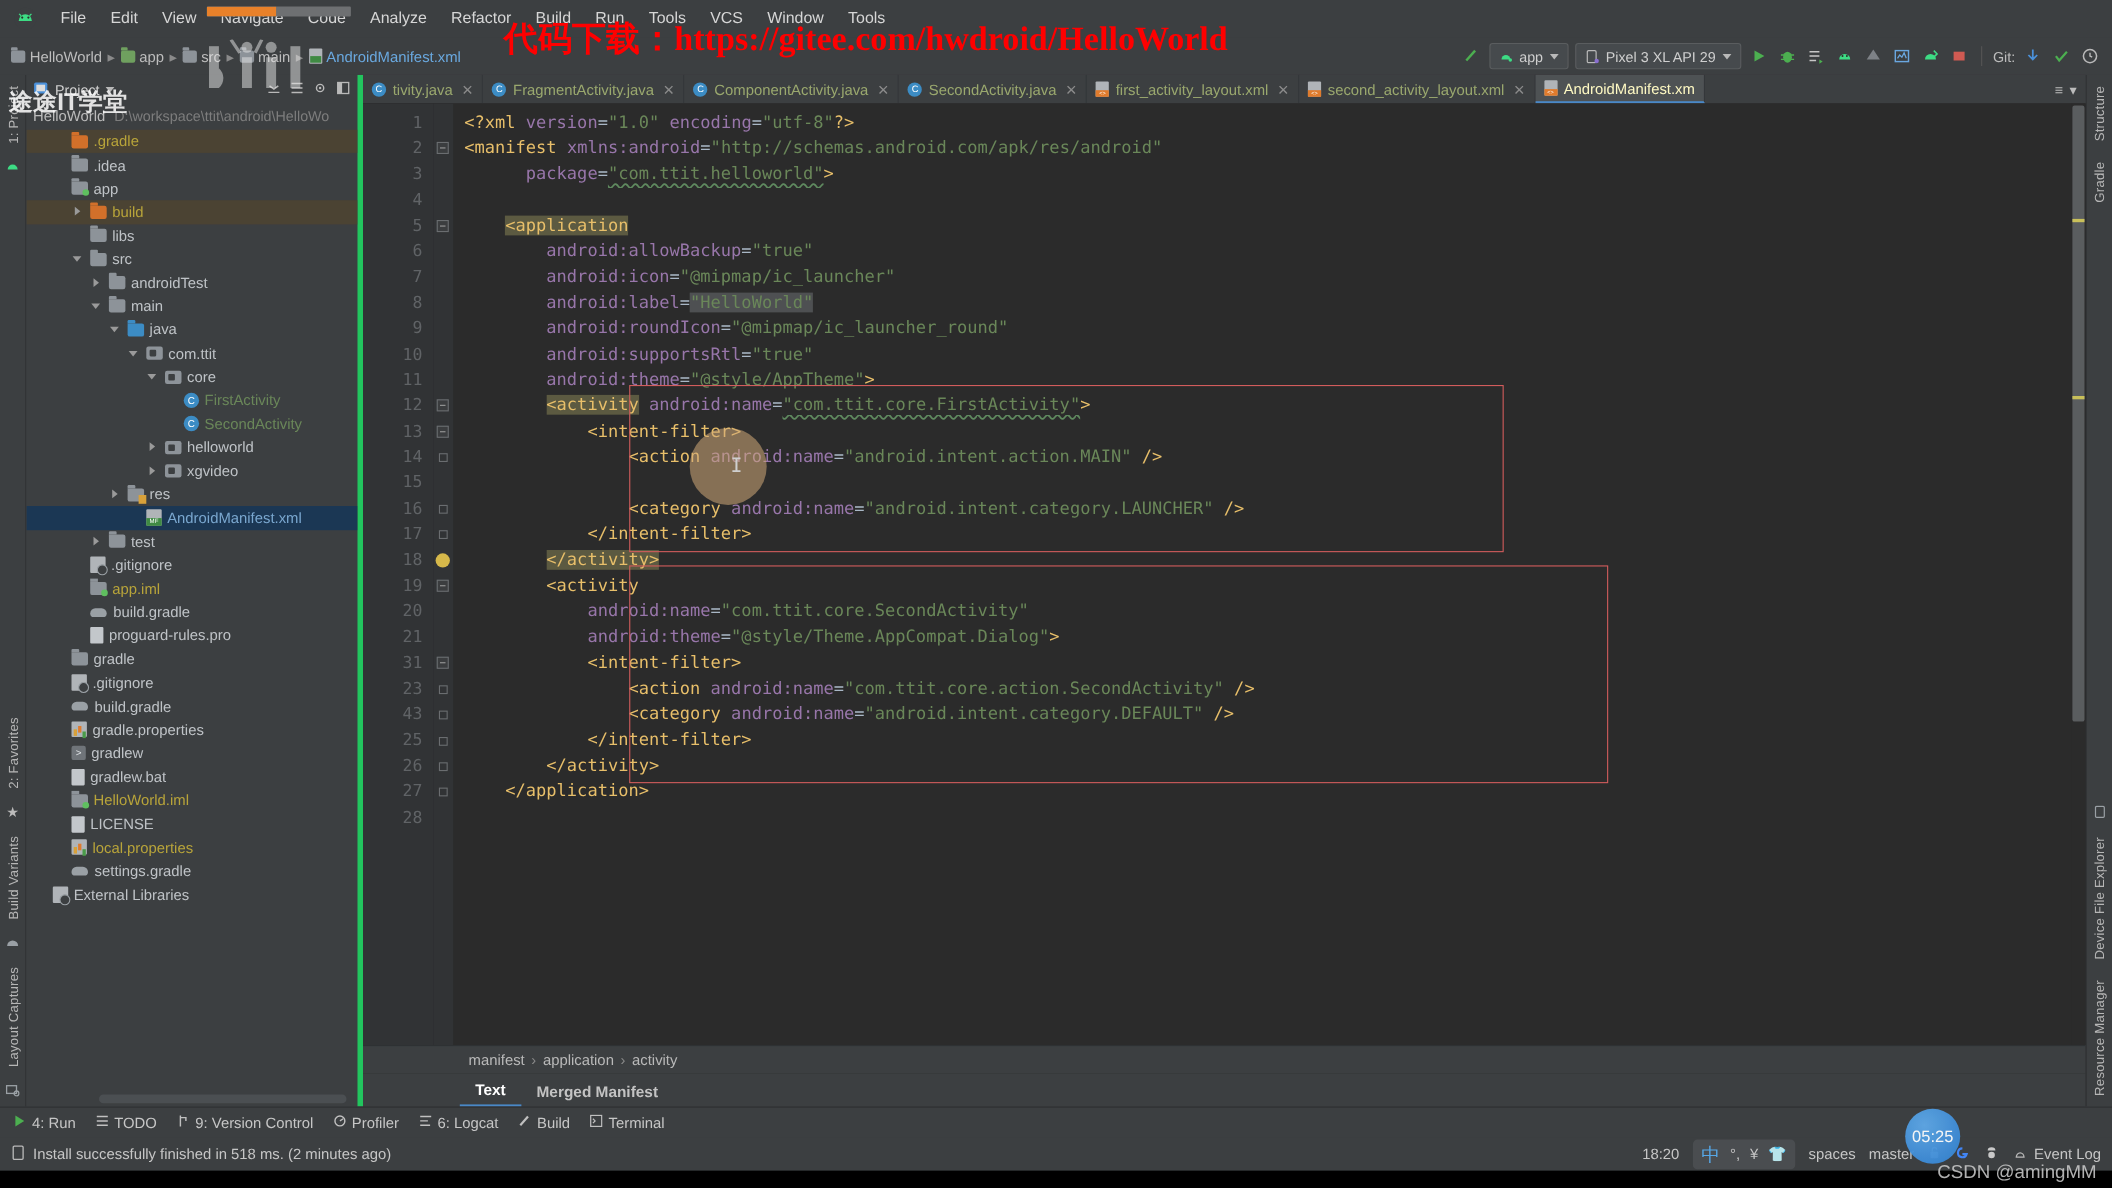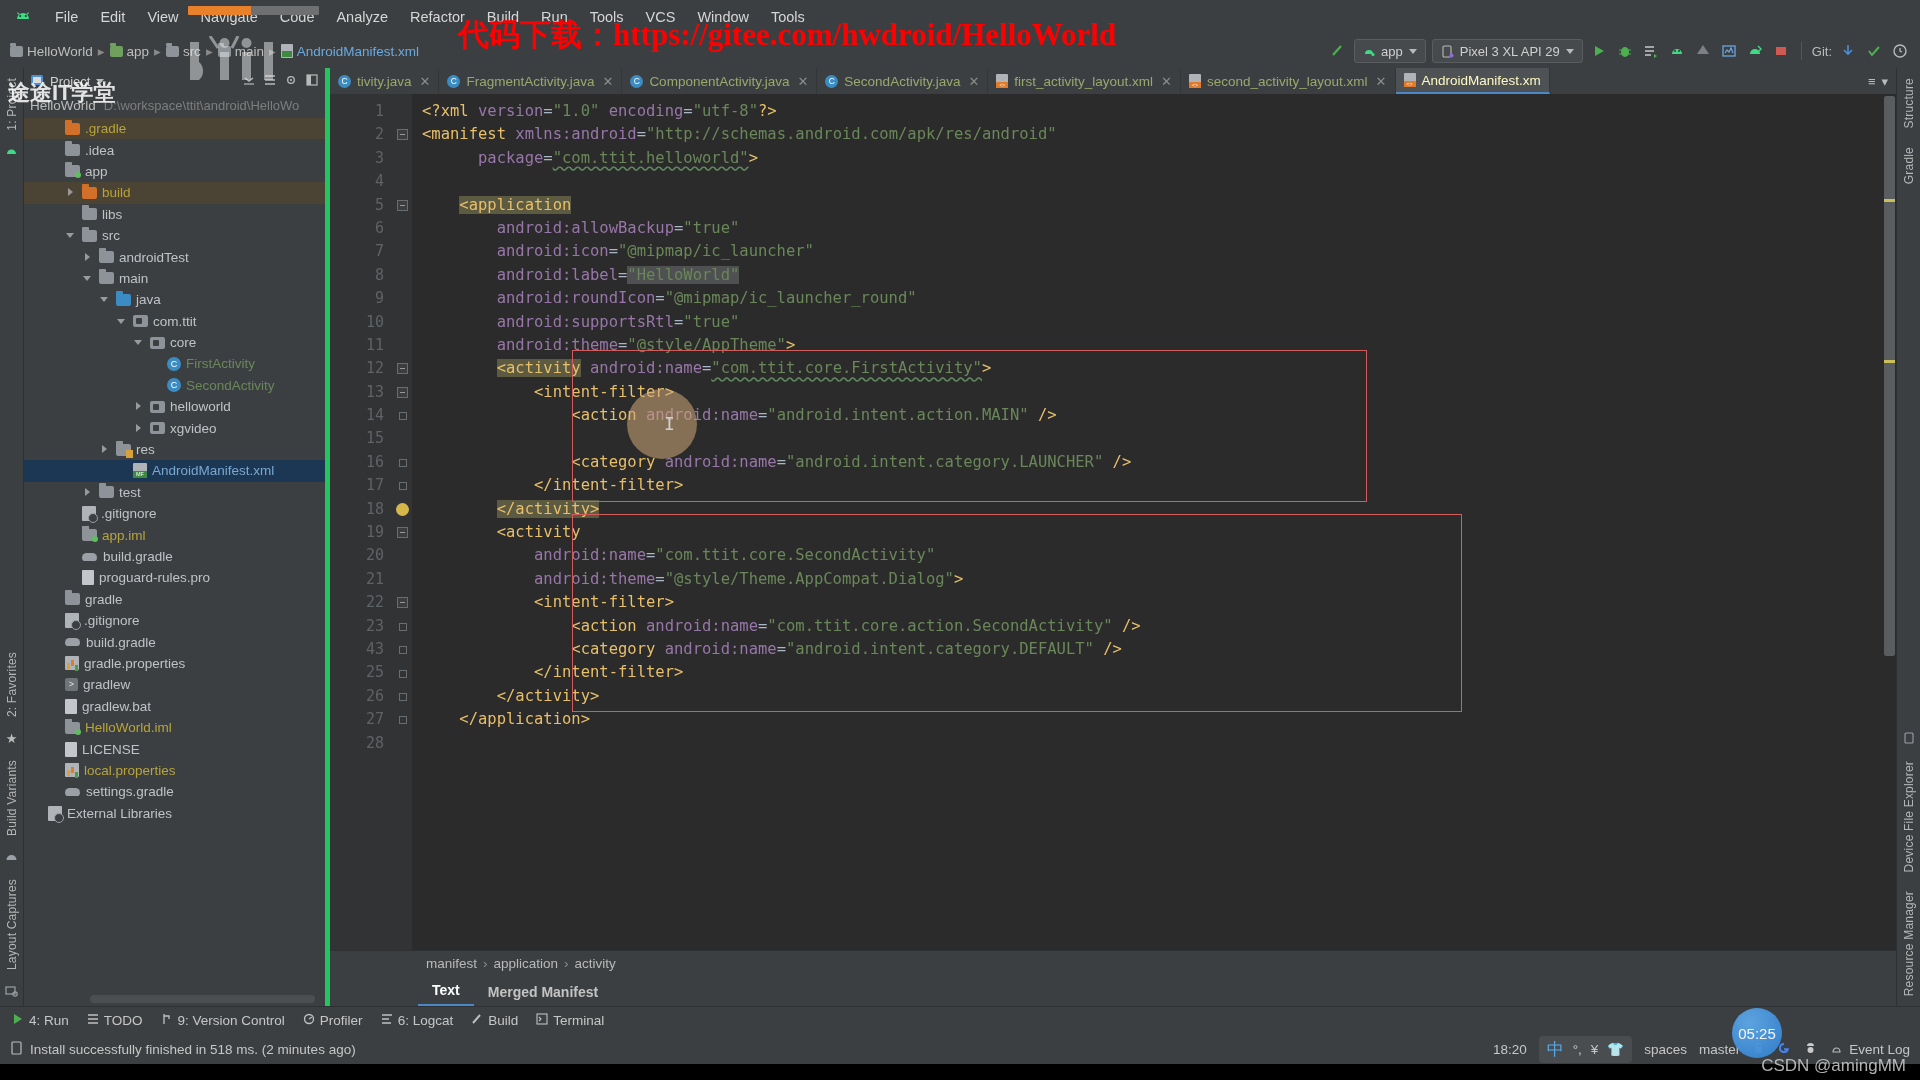--- a/index.html
+++ b/index.html
@@ -707,21 +707,21 @@
             <div class="ln">12</div>
             <div class="ln">13</div>
             <div class="ln">14</div>
             <div class="ln">15</div>
             <div class="ln">16</div>
             <div class="ln">17</div>
             <div class="ln">18</div>
             <div class="ln">19</div>
             <div class="ln">20</div>
             <div class="ln">21</div>
-            <div class="ln">22</div>
+            <div class="ln">31</div>
             <div class="ln">23</div>
             <div class="ln">43</div>
             <div class="ln">25</div>
             <div class="ln">26</div>
             <div class="ln">27</div>
             <div class="ln">28</div>
           </div>
         <div class="foldcol" id="foldcol">
             <span class="foldmark" style="top: 35.4px;"></span>
             <span class="foldmark" style="top: 105.6px;"></span>

